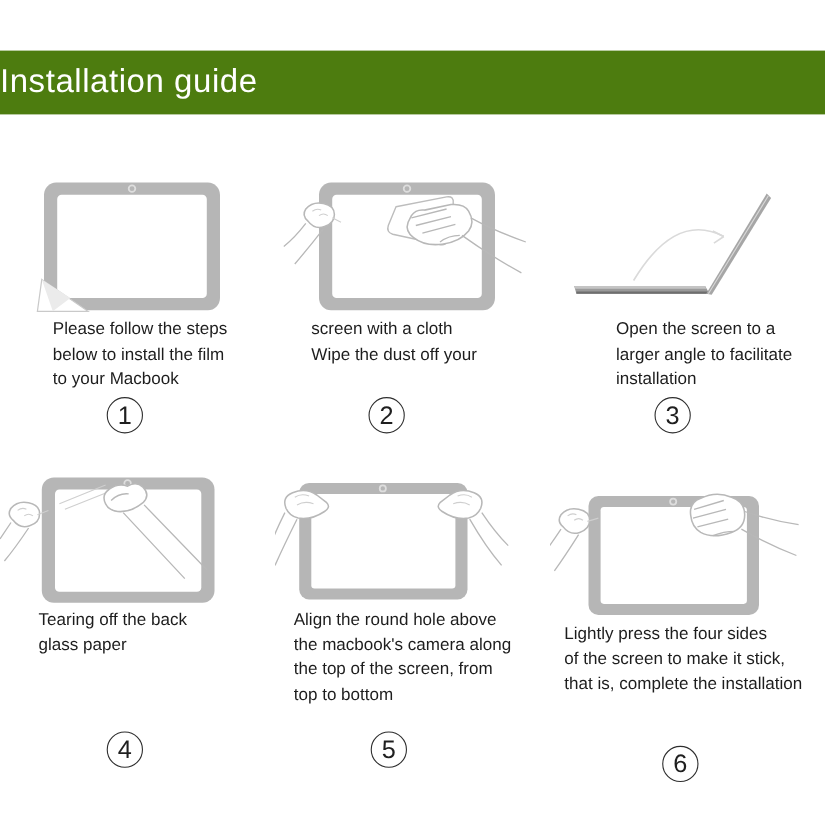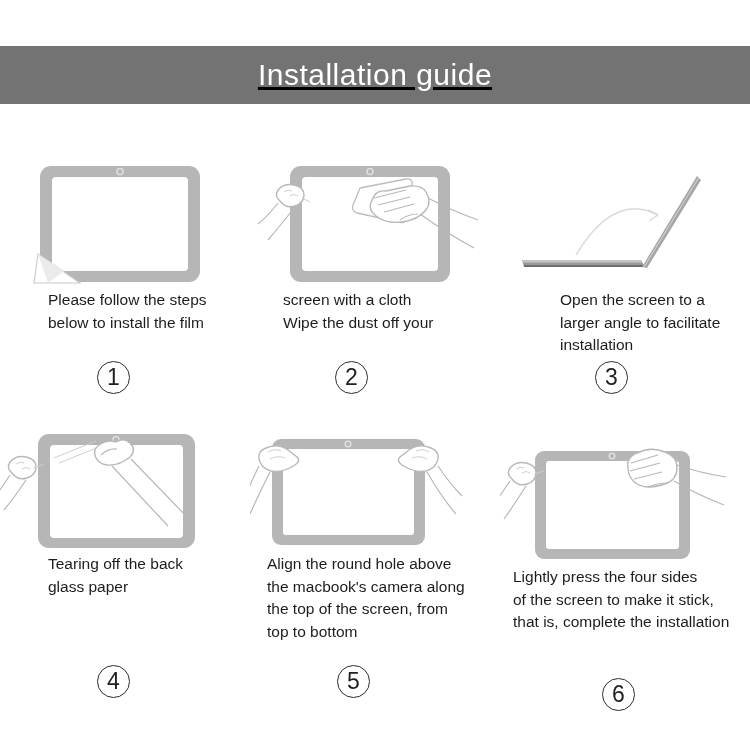--- a/index.html
+++ b/index.html
@@ -1,33 +1,33 @@
 <!DOCTYPE html>
 <html><head>
 <meta charset="utf-8">
 <style>
   html,body{margin:0;padding:0;background:#ffffff;}
   .page{position:relative;width:750px;height:750px;background:#ffffff;overflow:hidden;
         font-family:"Liberation Sans",sans-serif;}
-  .banner{position:absolute;left:0;top:46px;width:750px;height:58px;background:#737373;
-          display:flex;align-items:center;justify-content:center;text-decoration:underline;}
+  .banner{position:absolute;left:0;top:46px;width:750px;height:58px;background:#4d7c0f;
+          display:flex;align-items:center;}
   .banner h1{margin:0;font-size:30px;font-weight:400;color:#ffffff;letter-spacing:0.5px;}
   .panel{position:absolute;width:250px;}
   .p1{left:0;top:155px;height:255px;padding-left:16px;}
   .p2{left:250px;top:155px;height:255px;}
   .p3{left:500px;top:155px;height:255px;}
   .p4{left:0;top:425px;height:300px;}
   .p5{left:250px;top:425px;height:300px;}
   .p6{left:500px;top:438px;height:300px;}
   .illo{position:absolute;left:0;top:3px;width:250px;height:130px;}
   .caption{position:absolute;font-size:15.5px;line-height:22.5px;color:#1d1d1d;}
   .row1 .caption{top:134px;}
   .row2 .caption{top:128px;}
   .p1 .caption{left:48px;} .p2 .caption{left:33px;} .p3 .caption{left:16px;margin-left:44px;}
-  .p4 .caption{left:48px;} .p5 .caption{left:17px;} .p6 .caption{left:13px;}
+  .p4 .caption{left:35px;} .p5 .caption{left:17px;} .p6 .caption{left:13px;}
   .badge{position:absolute;width:33px;height:33px;border:1.6px solid #2e2e2e;border-radius:50%;
          display:flex;align-items:center;justify-content:center;box-sizing:border-box;
          font-size:23px;color:#1f1f1f;background:#fff;}
   .row1 .badge{top:206px;}
   .row2 .badge{top:240px;}
   .p1 .badge{left:97px;} .p2 .badge{left:85px;} .p3 .badge{left:95px;}
   .p4 .badge{left:97px;} .p5 .badge{left:87px;} .p6 .badge{left:102px;}
   svg .frame{fill:#b6b6b6;} svg .screen{fill:#ffffff;}
   svg .cam{fill:none;stroke:#dedede;stroke-width:1.6;}
   svg .hand{fill:#ffffff;stroke:#b8b8b8;stroke-width:1.4;}
@@ -47,20 +47,21 @@
     <svg class="illo" viewBox="0 0 250 130">
       <rect class="frame" x="40" y="8" width="160" height="116" rx="11"></rect>
       <rect class="screen" x="52" y="19" width="136" height="94" rx="4"></rect>
       <circle class="cam" cx="120" cy="13.5" r="3"></circle>
       <path d="M38 96 L80 125 L34 125 Z" fill="#ffffff" stroke="#c9c9c9" stroke-width="1.1"></path>
       <path d="M38 96 L64 113 L48 125 Z" fill="#ebebeb"></path>
     </svg>
     <div class="caption">
       <div>Please follow the steps</div>
       <div>below to install the film</div>
+      <div>to your Macbook</div>
     </div>
     <div class="badge">
       <span>1</span>
     </div>
   </section>
 
   <section class="panel p2 row1">
     <svg class="illo" viewBox="0 0 250 130">
       <rect class="frame" x="40" y="8" width="160" height="116" rx="11"></rect>
       <rect class="screen" x="52" y="19" width="136" height="94" rx="4"></rect>

